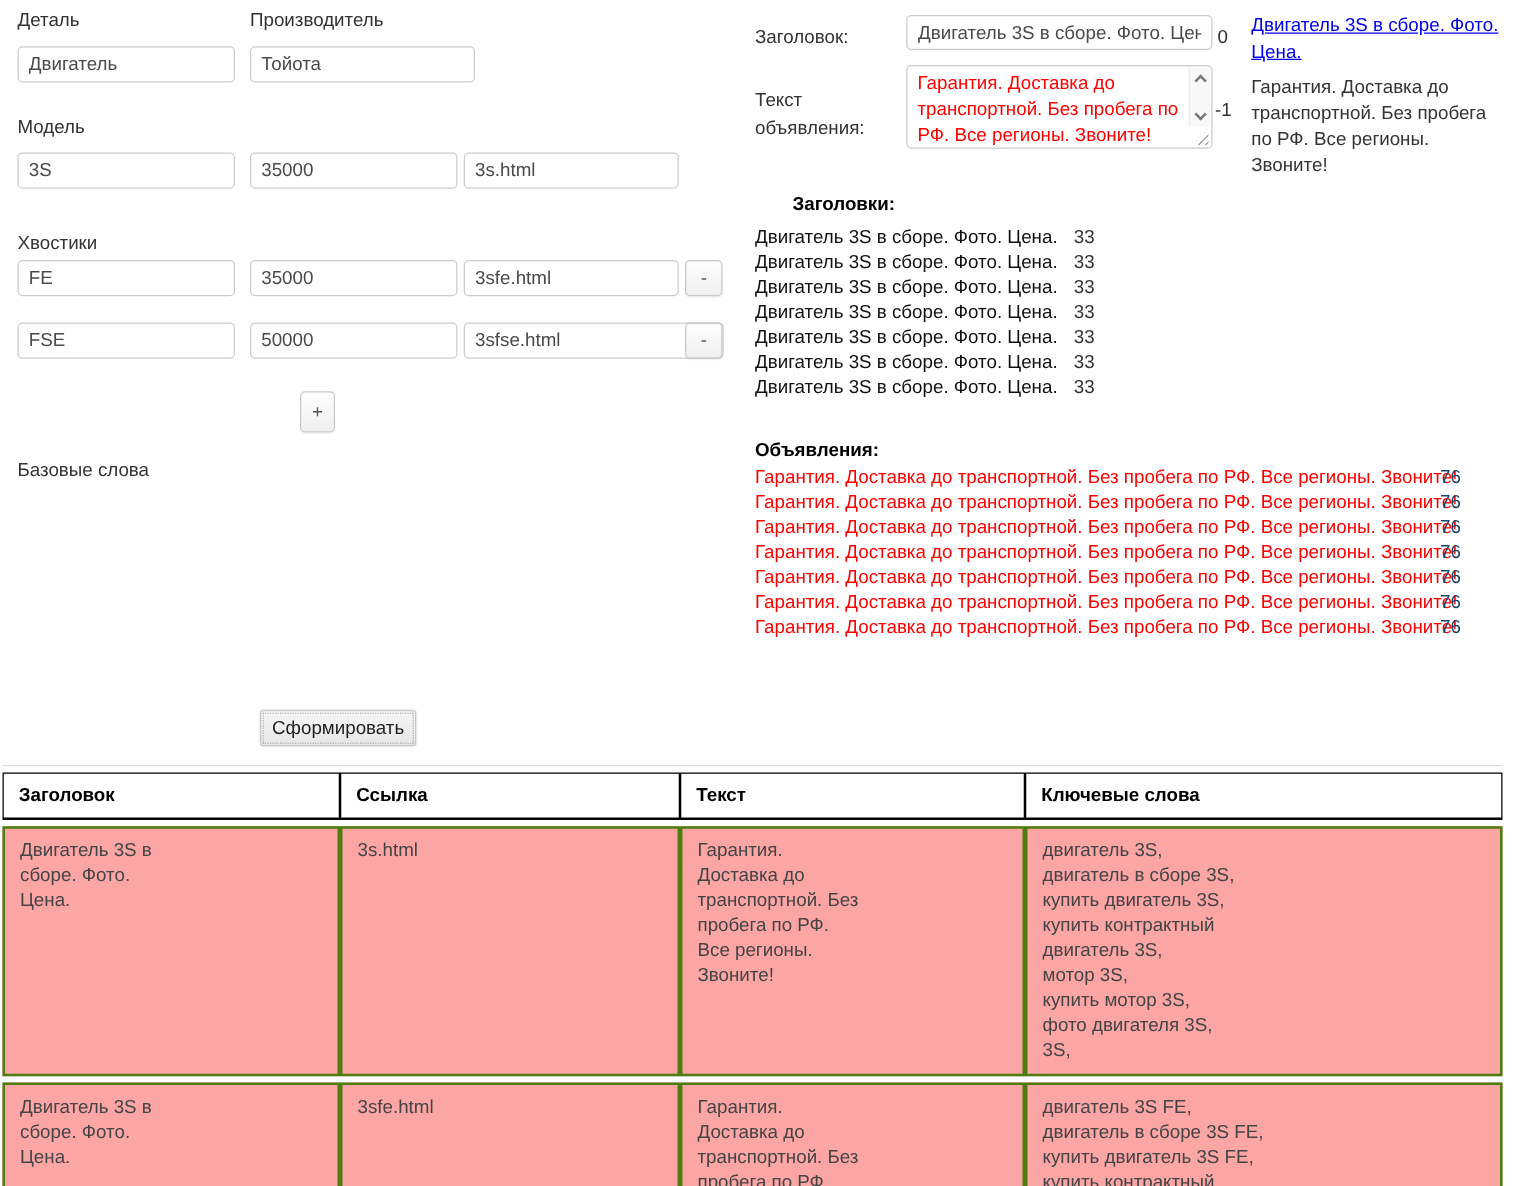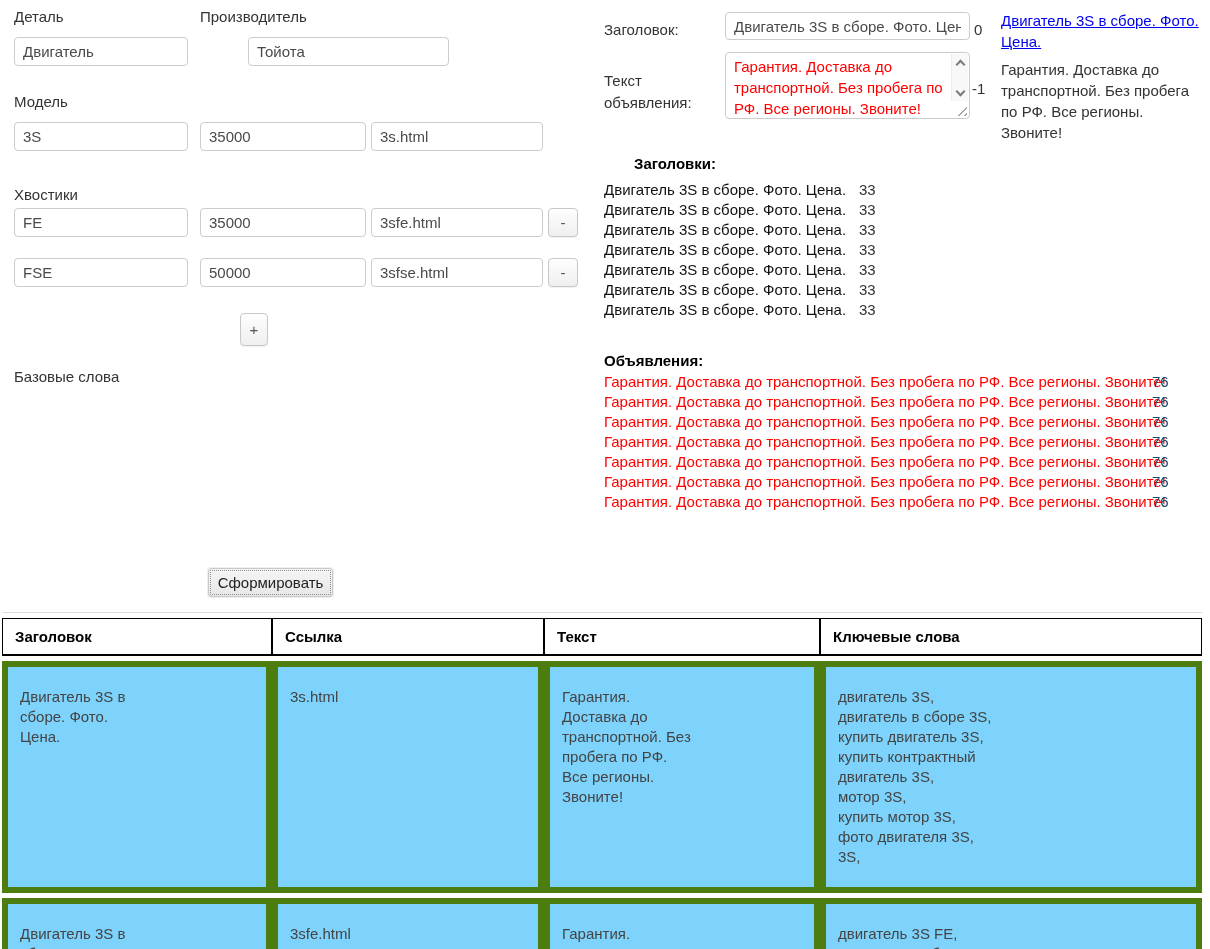--- a/index.html
+++ b/index.html
@@ -11,33 +11,33 @@
   .lbl-wrap { white-space:normal; line-height:22px; }
 
   input.txt { position:absolute; height:29px; border:1px solid #ccc; border-radius:4px;
               padding:0 8px; font-family:"Liberation Sans", sans-serif; font-size:15px;
               color:#4a4a4a; background:#fff; outline:none; }
 
   
   #lbl-detail { left:14px; top:8px; }
   #lbl-manufacturer { left:200px; top:8px; }
   #inp-detail { left:14px; top:37px; width:174px; }
-  #inp-manufacturer { left:200px; top:37px; width:201px;margin-left:48px; }
+  #inp-manufacturer { left:200px; top:37px; width:180px; }
   #lbl-model { left:14px; top:93px; }
   #inp-model-name { left:14px; top:122px; width:174px; }
   #inp-model-price { left:200px; top:122px; width:166px; }
   #inp-model-link { left:371px; top:122px; width:172px; }
   #lbl-tails { left:14px; top:186px; }
   #inp-tail0-name { left:14px; top:208px; width:174px; }
   #inp-tail0-price { left:200px; top:208px; width:166px; }
   #inp-tail0-link { left:371px; top:208px; width:172px; }
   #btn-tail0-remove { left:548px; top:208px; }
   #inp-tail1-name { left:14px; top:258px; width:174px; }
   #inp-tail1-price { left:200px; top:258px; width:166px; }
-  #inp-tail1-link { left:371px; top:258px; width:172px; }
+  #inp-tail1-link { left:371px; top:258px; width:208px; }
   #btn-tail1-remove { left:548px; top:258px; }
   #btn-add { left:240px; top:313px; width:28px; height:33px; }
   #lbl-basewords { left:14px; top:368px; }
 
   .mini-btn { position:absolute; width:30px; height:29px; border:1px solid #c8c8c8; border-radius:4px;
               background:linear-gradient(#fefefe,#efefef); color:#555; font-size:15px;
               display:flex; align-items:center; justify-content:center;
               box-shadow:0 1px 1px rgba(0,0,0,0.06); cursor:pointer; }
 
   
@@ -89,22 +89,22 @@
   .t-count { position:absolute; left:255px; top:0; color:#333; }
   .a-item { position:relative; height:20px; line-height:20px; color:#ff0000; }
   .a-count { position:absolute; left:548px; top:0; color:#0c4a6e; }
 
   
   #table-wrap { position:absolute; left:2px; top:612px; width:1200px; border-top:1px solid #ddd; }
   #gen-table { border-collapse:separate; border-spacing:0 5px; table-layout:fixed; width:1200px;
                font-size:15px; }
   #gen-table th { border:1px solid #000; border-bottom:2px solid #000; padding:9px 12px 8px 12px;
                text-align:left; font-size:15px; line-height:18px; color:#000; background:#fff; }
-  #gen-table td { border:6px solid #4d7c0f; padding:20px 12px; vertical-align:top; line-height:20px;
-               color:#444; white-space:pre-line; background:#7dd3fc; }
+  #gen-table td { border:2px solid #4d7c0f; padding:8px 12px; vertical-align:top; line-height:20px;
+               color:#444; white-space:pre-line; background:#fca5a5; }
   tr.data-row-1 td { height:198px; }
   tr.data-row-2 td { height:160px; }
 </style>
 </head>
 <body>
 
 <div class="screen">
 
   <span class="lbl" id="lbl-detail">Деталь</span>
   <span class="lbl" id="lbl-manufacturer">Производитель</span>

